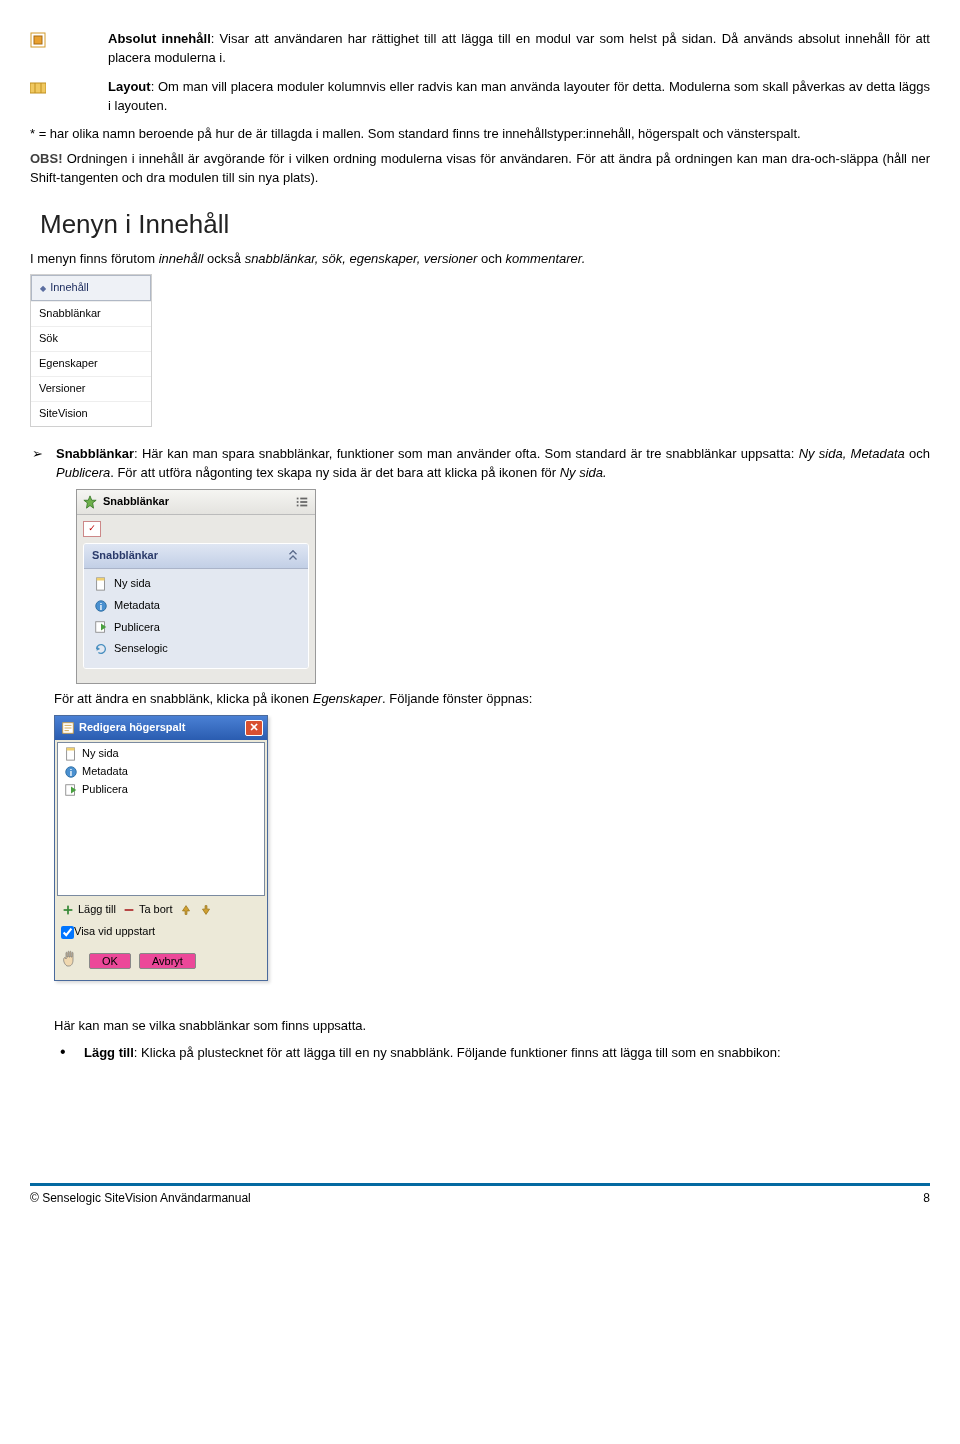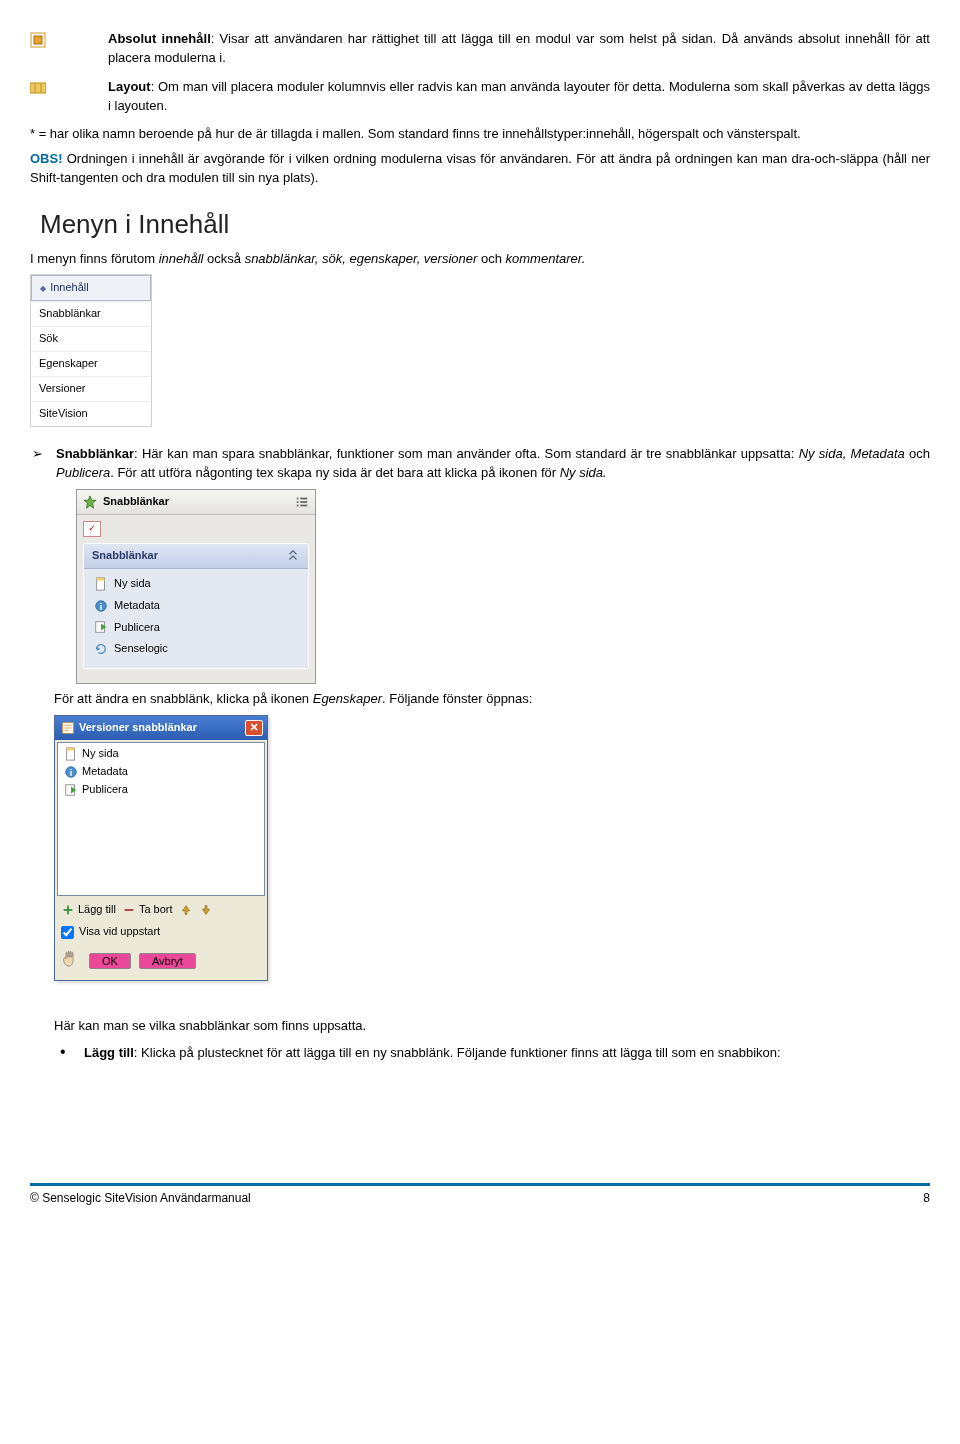--- a/index.html
+++ b/index.html
@@ -26,21 +26,21 @@
   }
   .def-icon {
     flex: 0 0 50px;
   }
   .def-text {
     flex: 1;
     text-align: justify;
     margin-left: 28px;
   }
   .bold { font-weight: bold; }
-  .red { color: #0369a1; font-weight: bold; }
+  .red { color: #404040; font-weight: bold; }
   h2.section {
     font-family: Verdana, Arial, sans-serif;
     font-weight: normal;
     font-size: 26px;
     color: #222;
     margin: 18px 0 6px 10px;
   }
   p { margin: 6px 0; }
   .justify { text-align: justify; }
   .menu-panel {
@@ -190,21 +190,21 @@
     align-items: center;
     gap: 6px;
     font-size: 11px;
   }
   .dlg-toolbar .tb {
     display: flex; align-items: center; gap: 3px;
     cursor: pointer;
   }
   .dlg-check {
     padding: 4px 6px;
-    display: flex; align-items: center; gap: 5px;
+    display: flex; align-items: center; 
   }
   .dlg-check input { margin: 0; }
   .dlg-btns {
     padding: 4px 6px 6px 6px;
     display: flex;
     align-items: center;
     gap: 8px;
   }
   .dlg-btns .hand {
     font-size: 16px;
@@ -349,21 +349,21 @@
   <span>För att ändra en snabblänk, klicka på ikonen </span><span class="italic">Egenskaper</span><span>. Följande fönster öppnas:</span>
 </p>
 
 <div class="dlg">
   <div class="dlg-title">
     <span style="display:flex;align-items:center;gap:4px;">
       <svg class="ico" viewBox="0 0 16 16">
           <rect x="2" y="2" width="12" height="12" fill="#fff" stroke="#d0a040"></rect>
           <path d="M4 5 h8 M4 8 h8 M4 11 h5" stroke="#d0a040"></path>
         </svg>
-      <span>Versioner snabblänkar</span>
+      <span>Redigera högerspalt</span>
     </span>
     <div class="x">✕</div>
   </div>
   <div class="dlg-list">
     <div class="li">
       <svg class="ico" viewBox="0 0 16 16">
           <rect x="3" y="1" width="9" height="14" fill="#fff" stroke="#888"></rect>
           <rect x="3" y="1" width="9" height="3" fill="#f0d070"></rect>
         </svg>
       <span>Ny sida</span>

